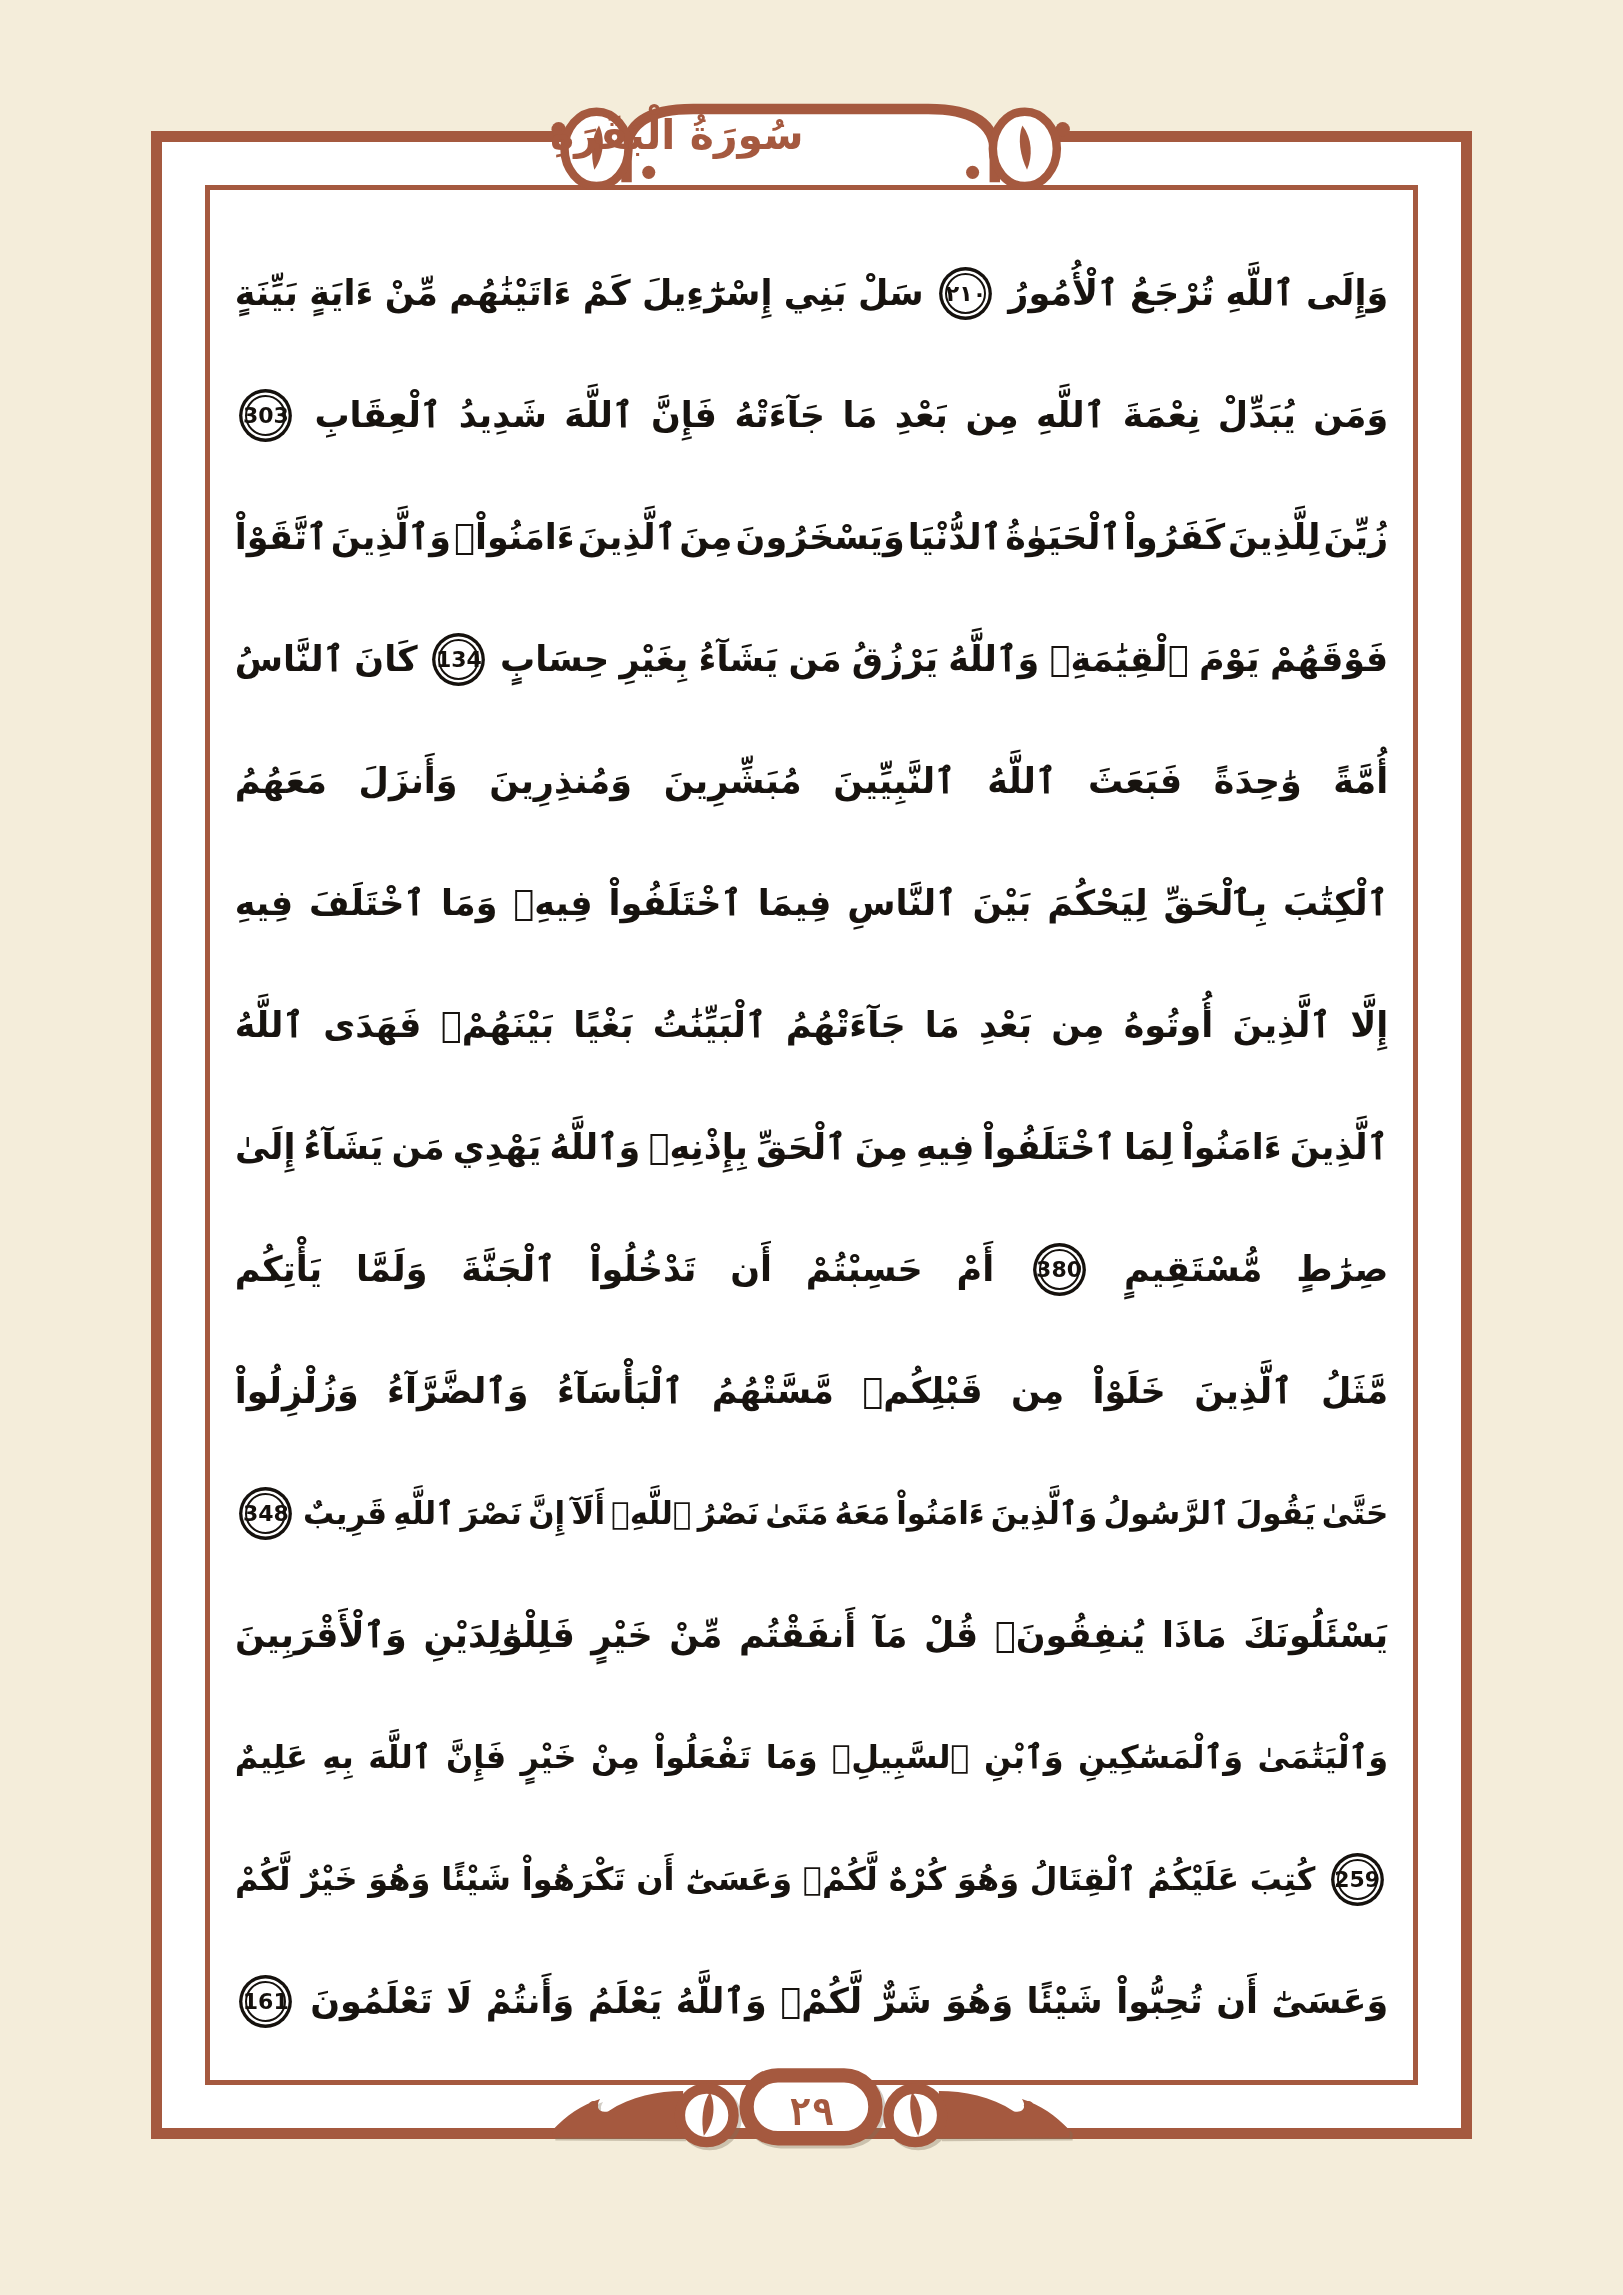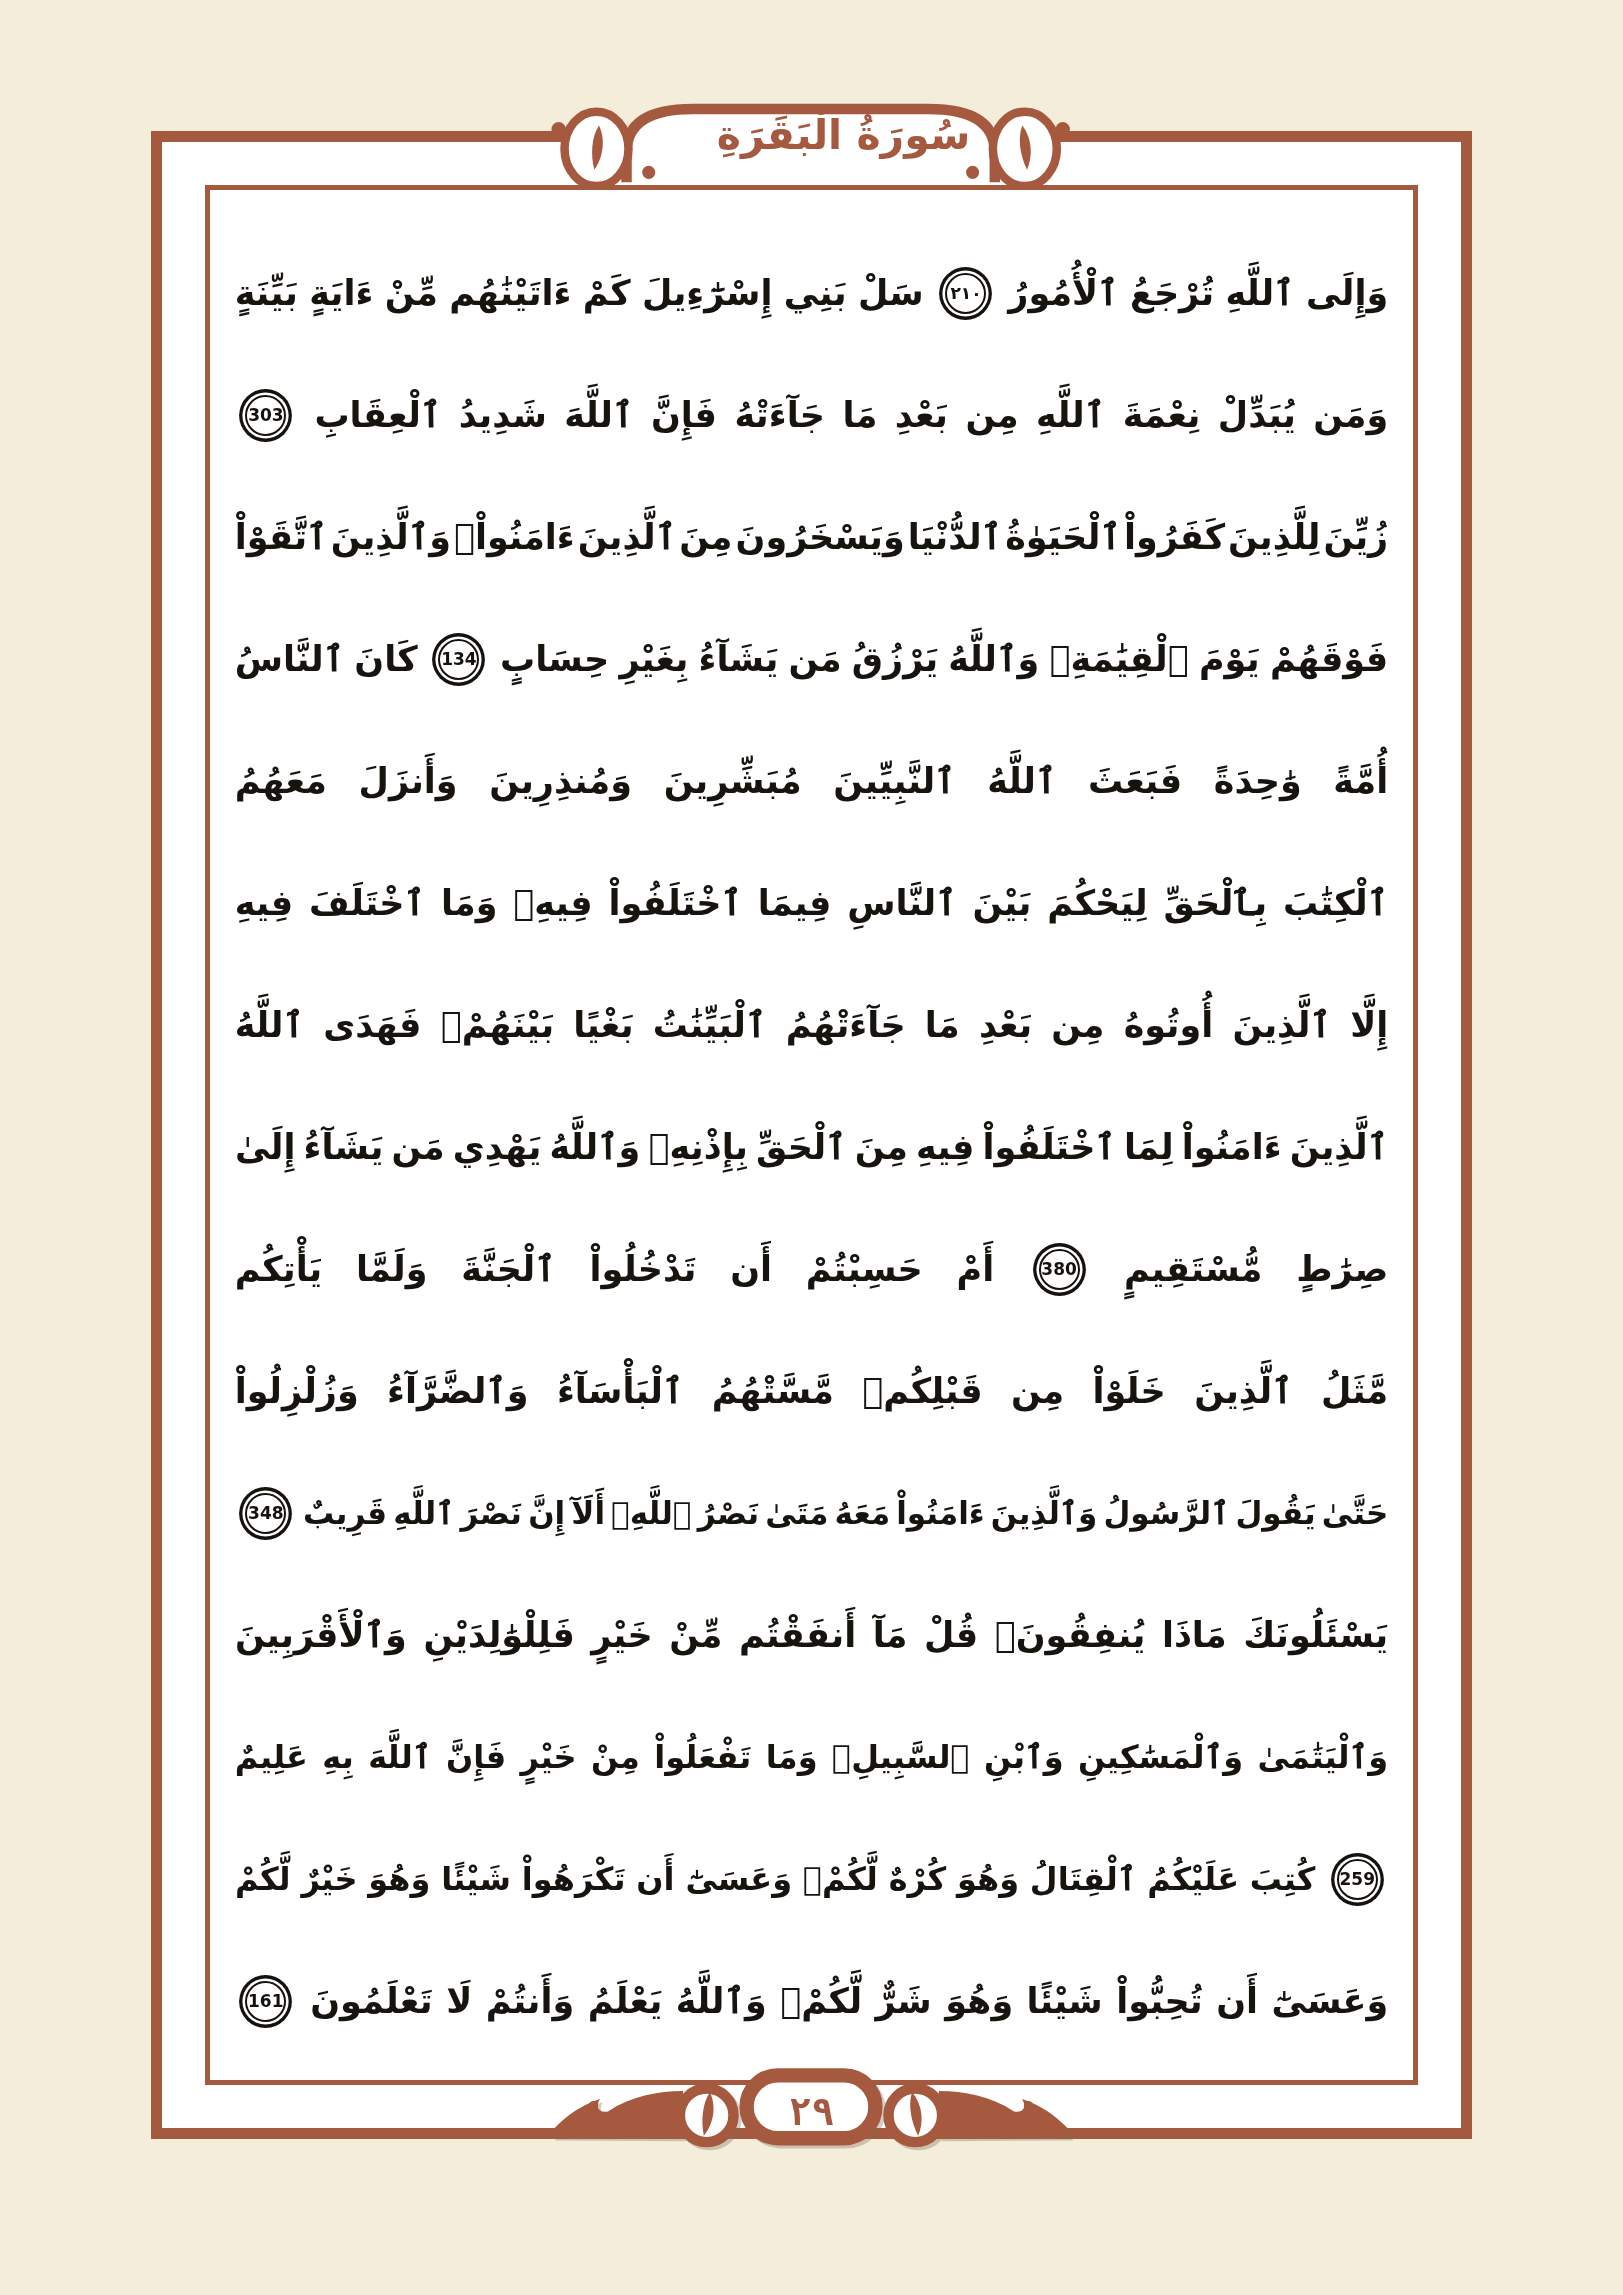--- a/index.html
+++ b/index.html
@@ -39,32 +39,32 @@
   .line:nth-child(13){font-size:32px;}
   .line:nth-child(14){font-size:32px;}
   .w{display:inline-block;}
   .ayah{
     box-sizing:border-box;
     width:41px;height:41px;flex:0 0 41px;border-radius:50%;
     border:2.6px solid #15110D;
     box-shadow:0 0 0 2.6px #FFFFFF, 0 0 0 5.9px #15110D;
     background:#FFFFFF;color:#15110D;
     display:inline-flex;align-items:center;justify-content:center;
-    font-size:17px;font-weight:bold;
+    font-size:22px;font-weight:bold;
     margin:0 10.5px;
   }
 
   
   .ornament{position:absolute;left:536px;width:550px;pointer-events:none;}
   .ornament.top{top:79px;height:111px;}
   .ornament.bottom{top:2040px;height:131px;filter:drop-shadow(3.3px 3.9px 0.7px rgba(125,112,88,.35));}
 
   .surah-title{
-    position:absolute;left:582px;top:99px;width:523px;
-    text-align:center;direction:rtl;
+    position:absolute;left:550px;top:99px;width:523px;
+    text-align:left;direction:rtl;
     font-size:41px;line-height:73px;font-weight:bold;
     color:#A5593F;
   }
   .page-number{
     position:absolute;left:550px;top:2078px;width:523px;
     text-align:center;direction:rtl;
     font-size:38px;line-height:73px;font-weight:bold;
     color:#A5593F;
     font-family:Liberation Mono, monospace;
   }

